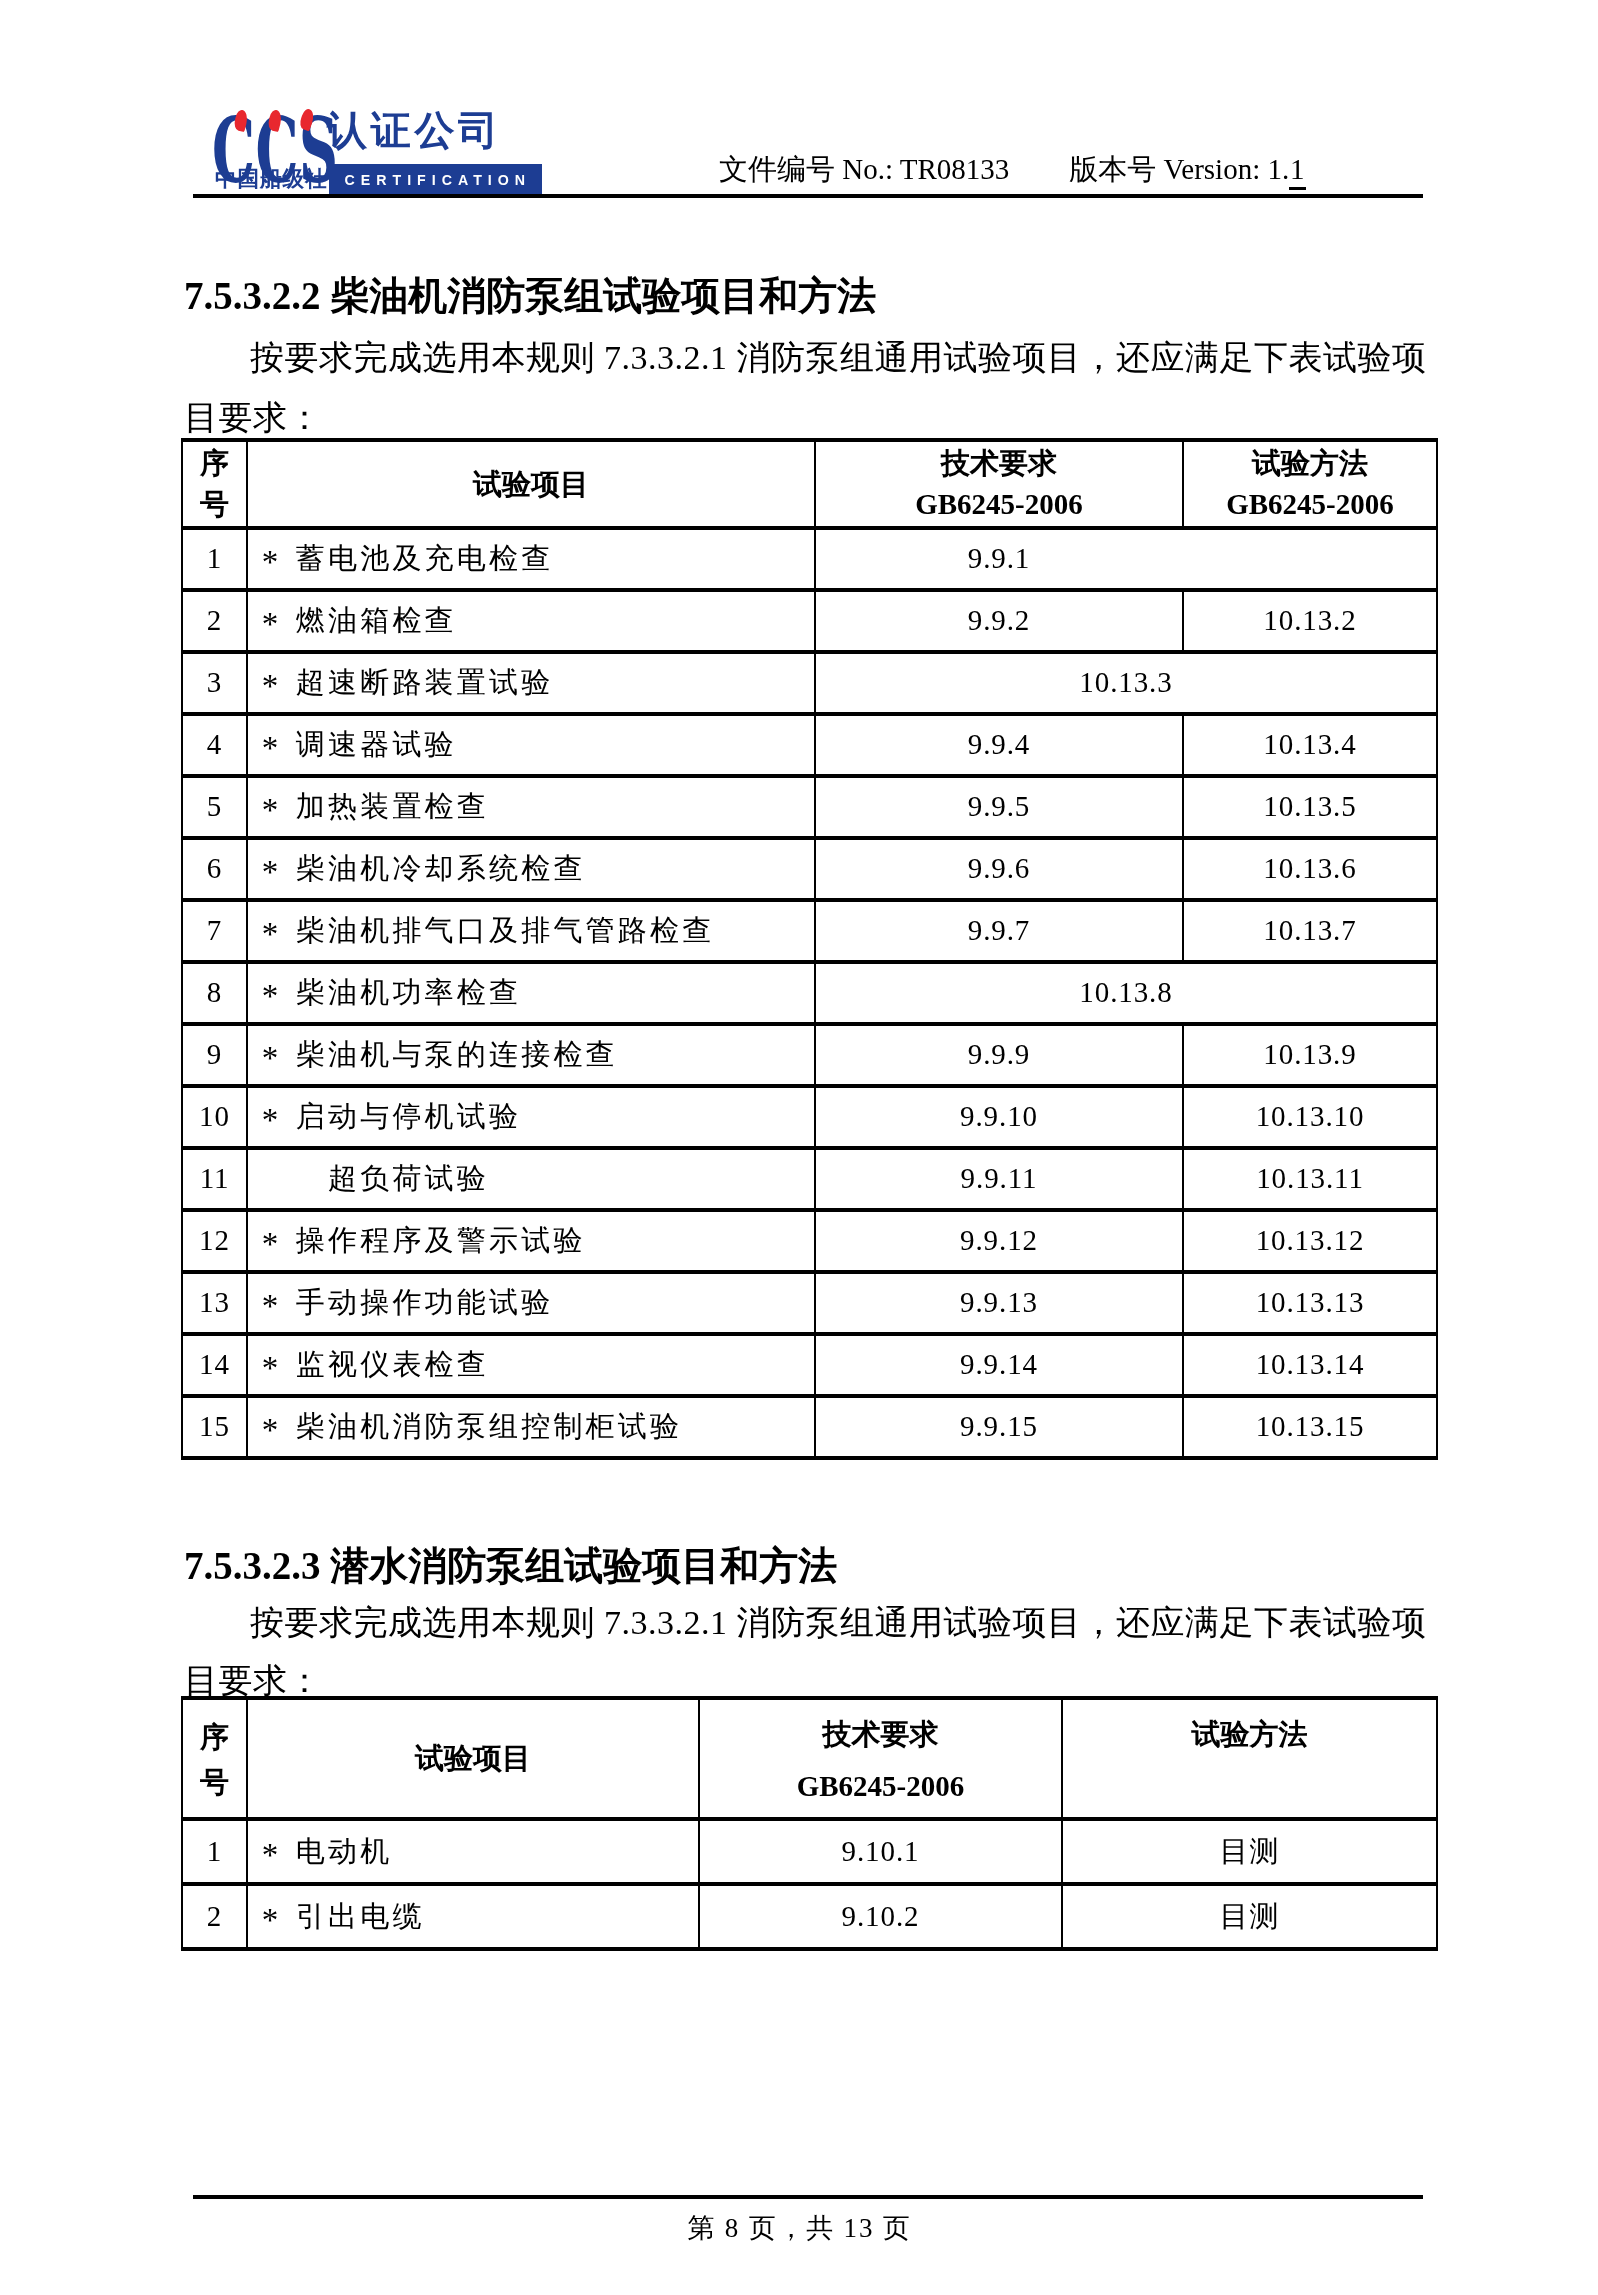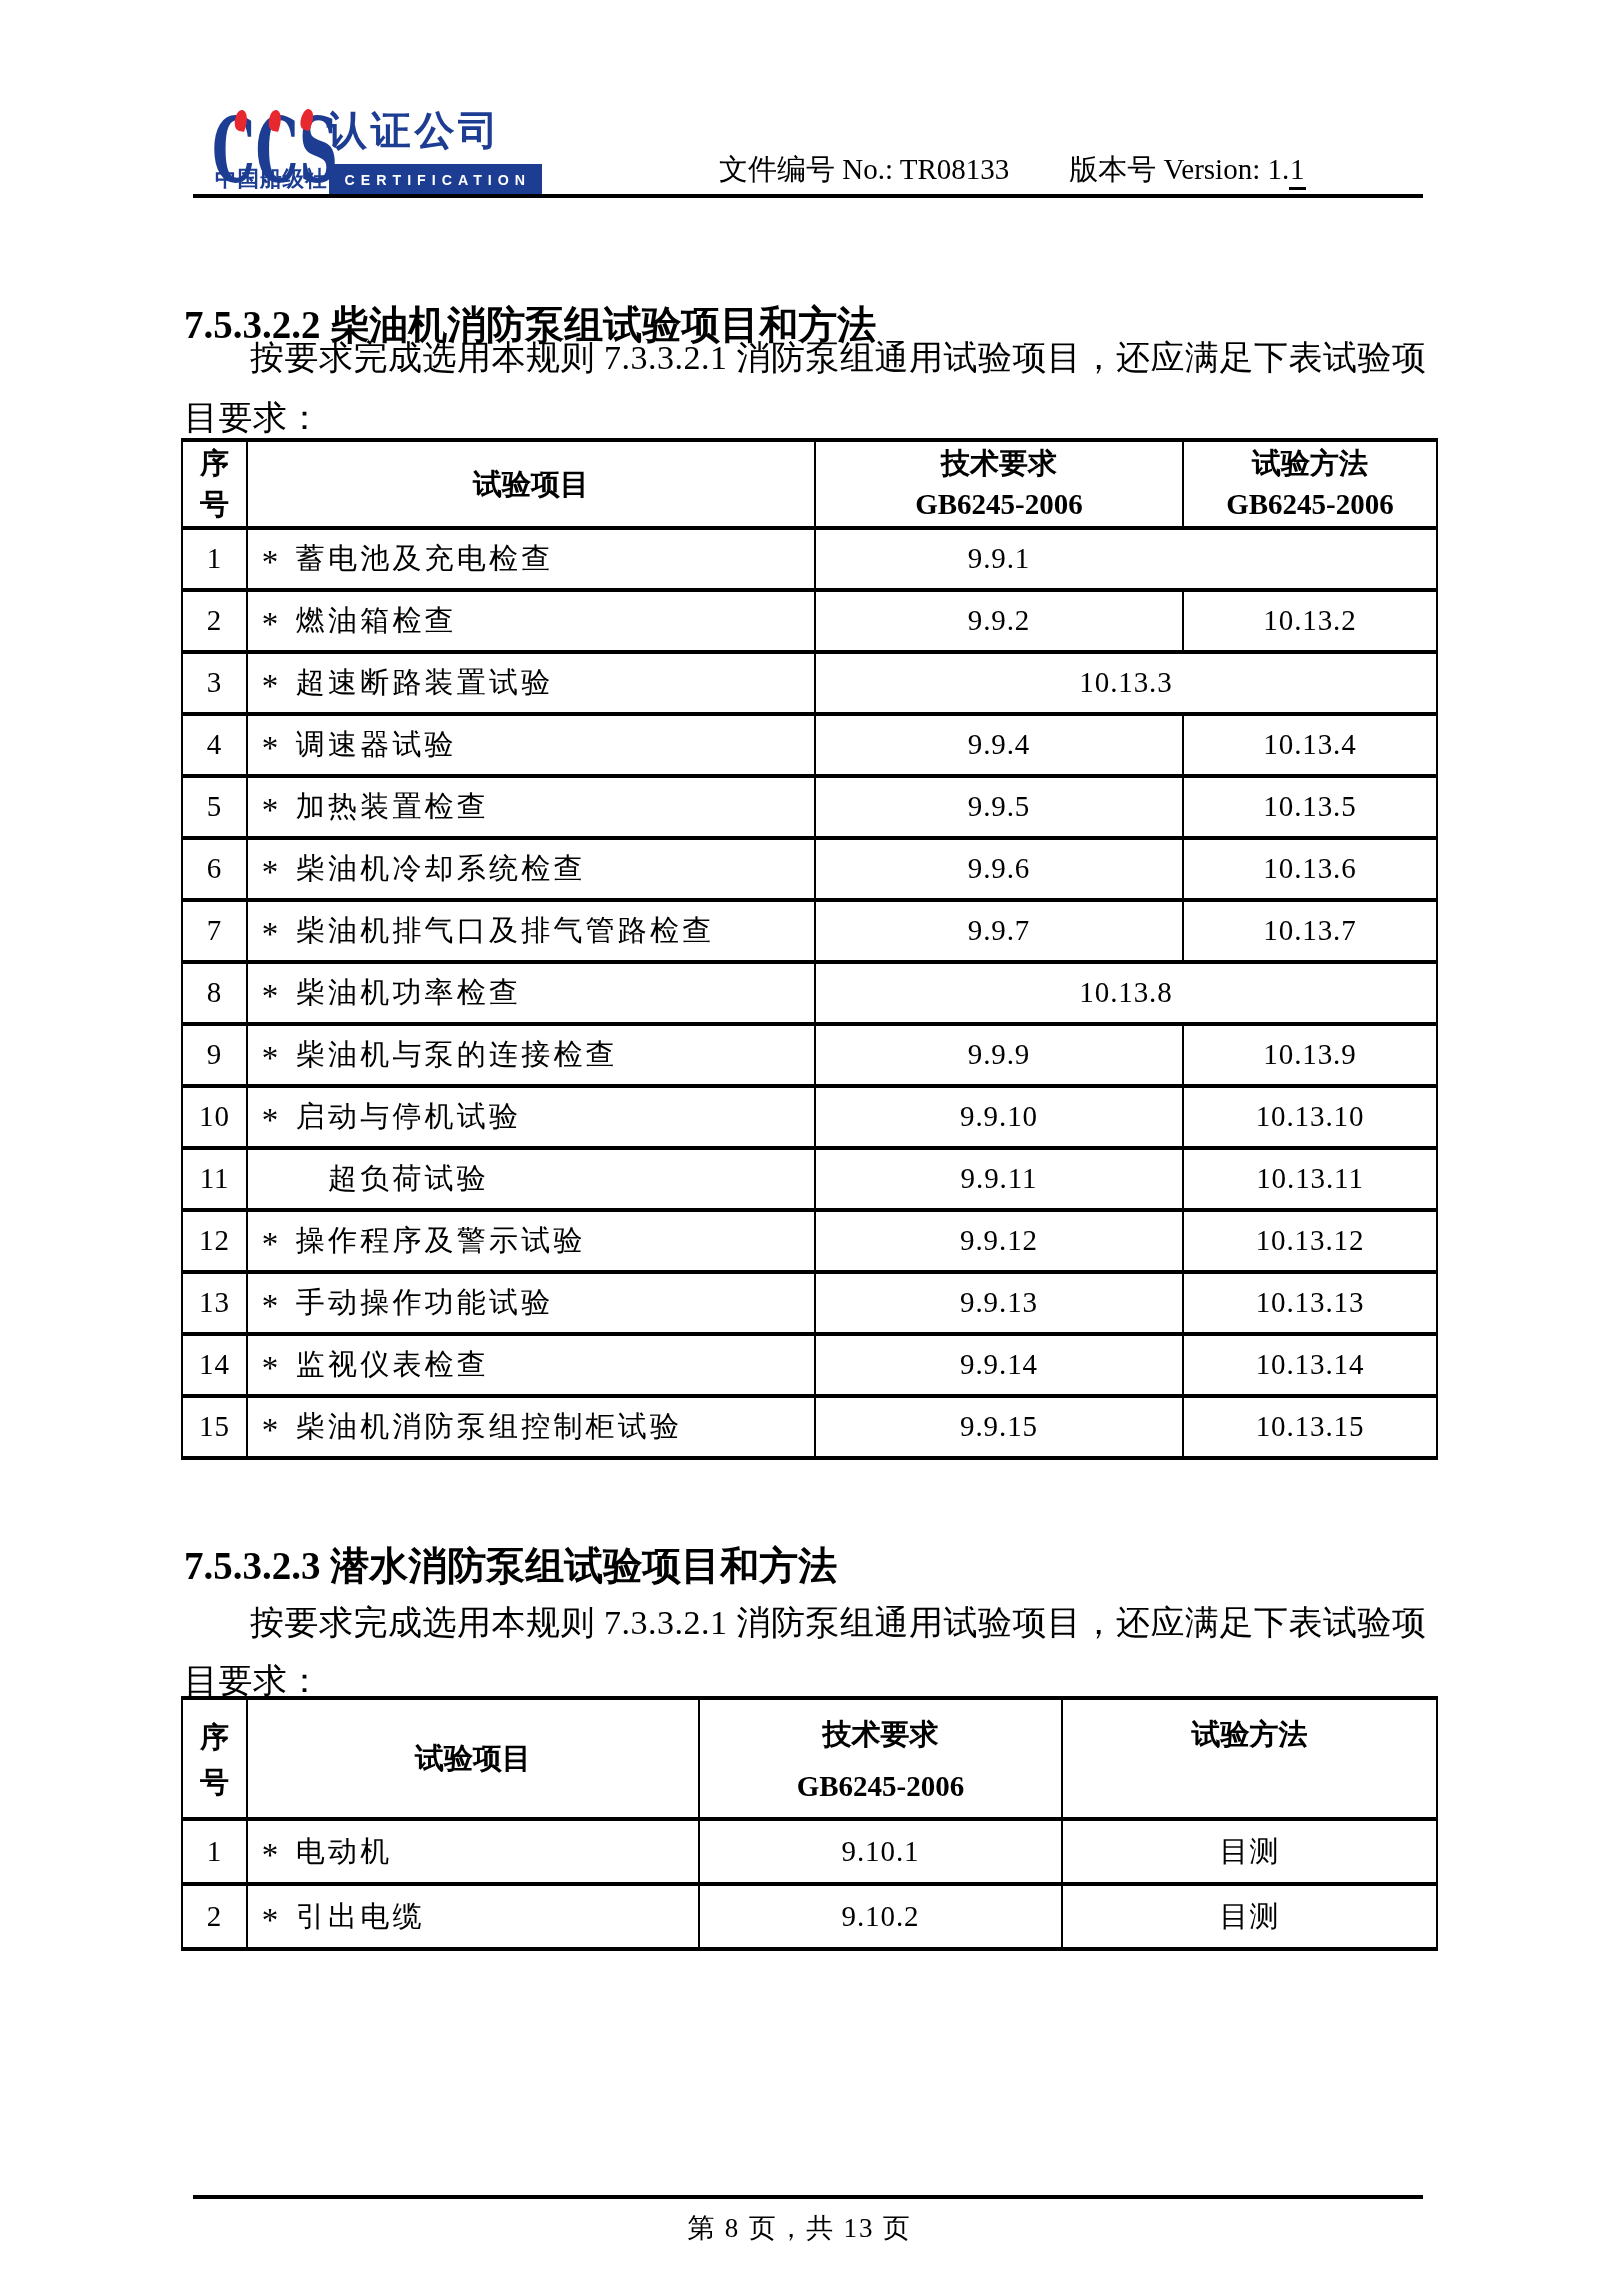--- a/index.html
+++ b/index.html
@@ -54,21 +54,21 @@
     display:flex;gap:60px;
     font-size:29px;line-height:1.15;white-space:nowrap;
   }
   .version-last{border-bottom:3.7px solid #000;padding:0 0.9px 1.8px 0.9px;}
   .head-rule{left:193px;top:194px;width:1230px;height:4.1px;background:#000;}
 
   
   .sec-title{
     left:184px;font-size:39px;font-weight:bold;line-height:1;white-space:nowrap;
   }
-  .t-title1{top:276px;margin-top:29px;}
+  .t-title1{top:276px;}
   .t-title2{top:1546px;}
   .para{
     left:250px;font-size:34px;line-height:1;letter-spacing:0.5px;white-space:nowrap;
   }
   .p1a{top:341px;}
   .p1b{top:401px;left:184px;}
   .p2a{top:1606px;}
   .p2b{top:1664px;left:184px;}
 
   

